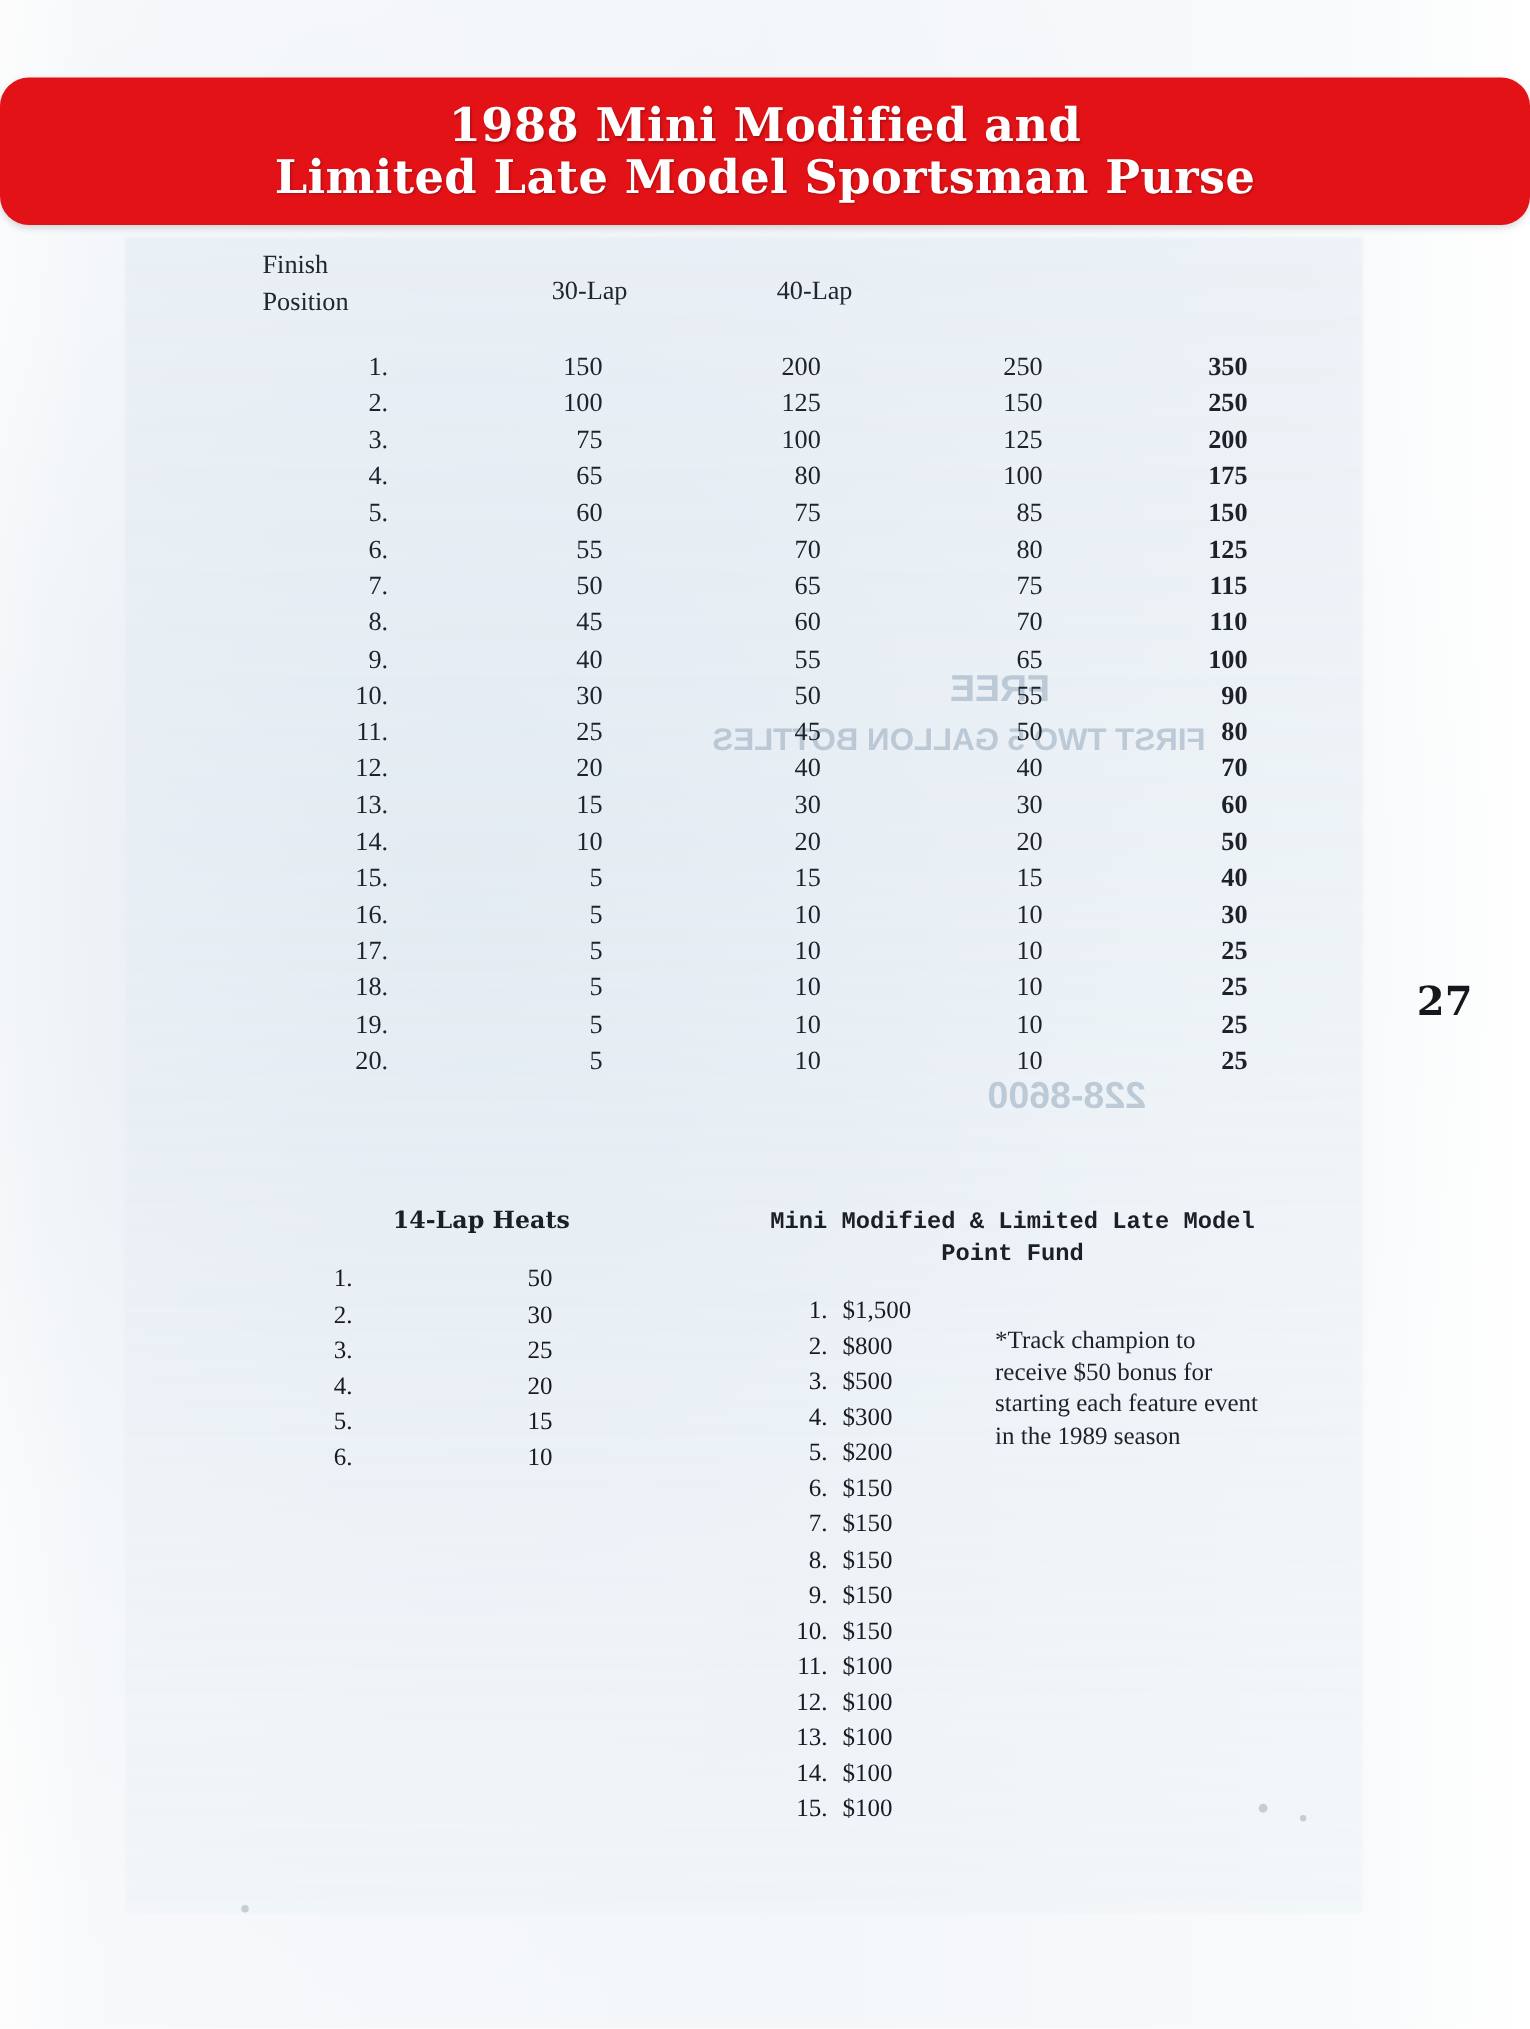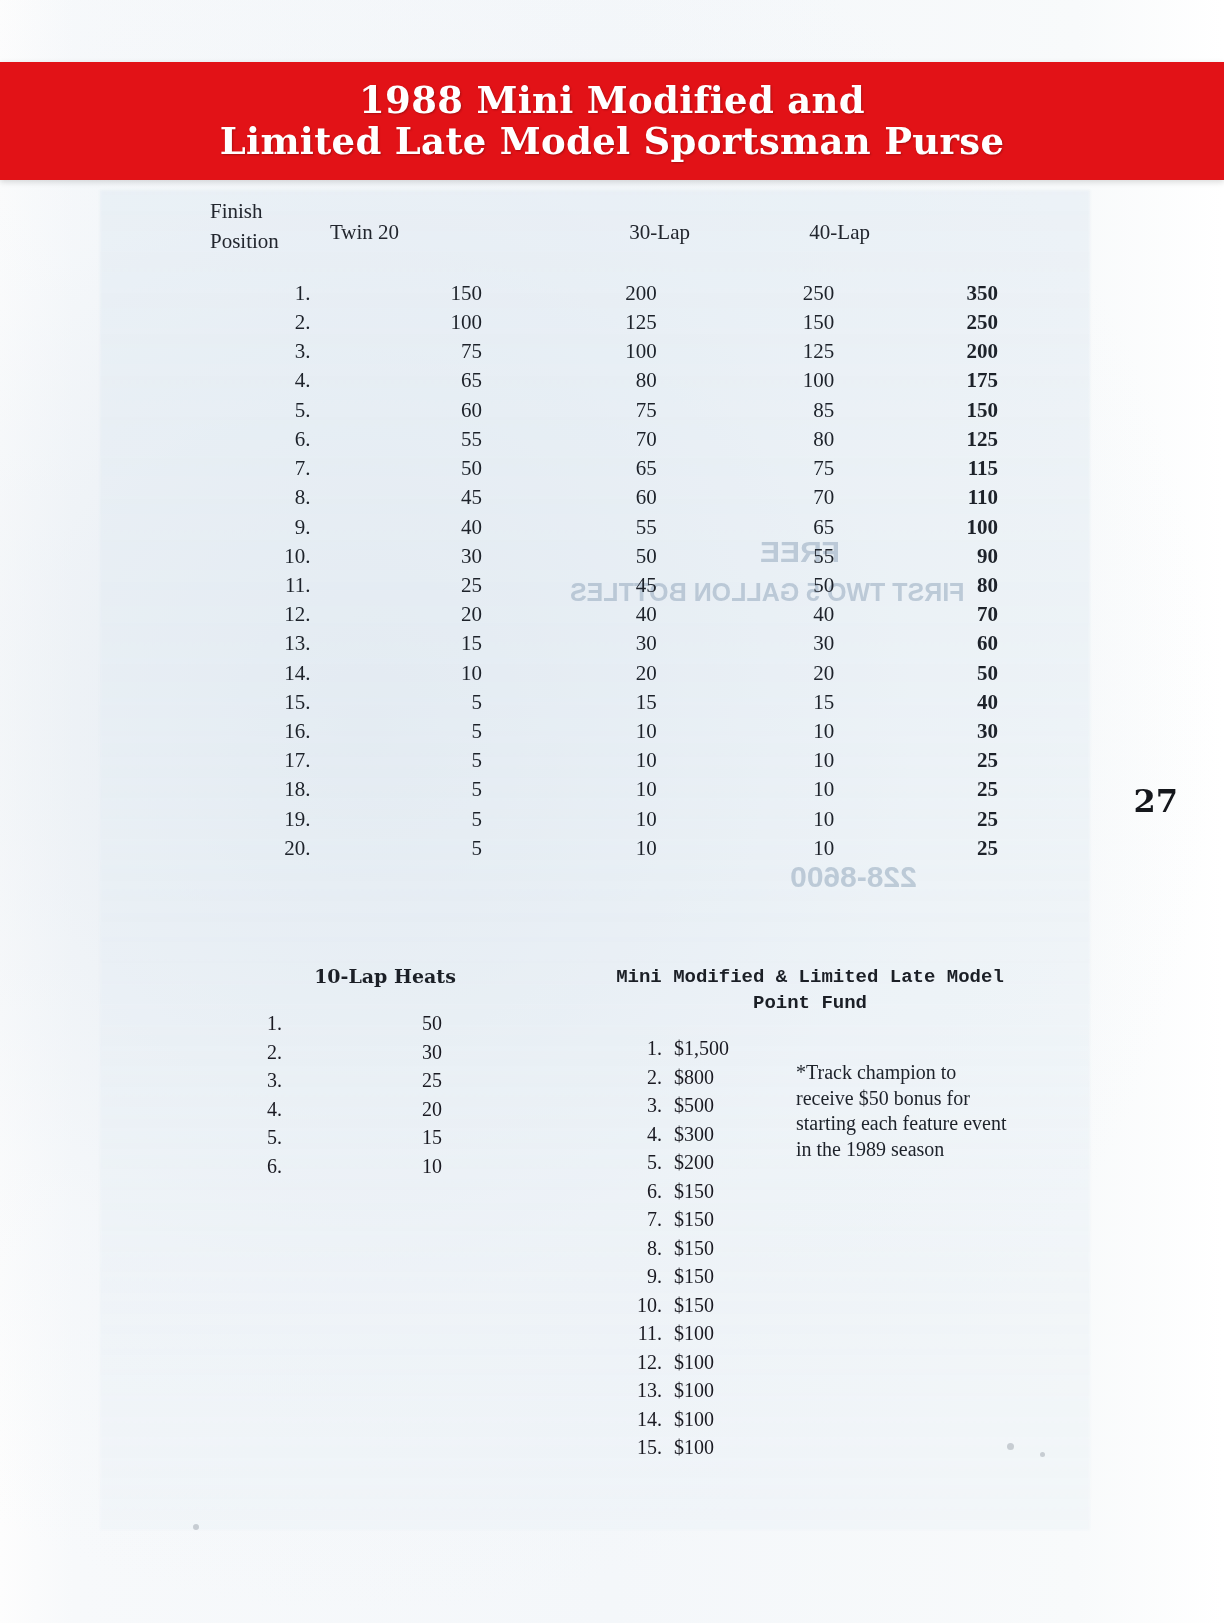--- a/index.html
+++ b/index.html
@@ -49,20 +49,21 @@
     left: 0;
     top: 62px;
     width: 1224px;
     height: 118px;
     background: #e21217;
     box-shadow: 0 2px 6px rgba(0,0,0,0.15);
     display: flex;
     flex-direction: column;
     align-items: center;
     justify-content: center;
+    border-radius: 23px;
   }
   .banner-line {
     color: #ffffff;
     font-family: "DejaVu Serif", serif;
     font-weight: bold;
     font-size: 37px;
     line-height: 1.12;
     letter-spacing: 0.3px;
     text-shadow: 1px 1px 2px rgba(0,0,0,0.25);
   }
@@ -203,21 +204,20 @@
   <div class="banner-line">1988 Mini Modified and</div>
   <div class="banner-line">Limited Late Model Sportsman Purse</div>
 </div>
 
 <div class="purse">
   <div class="purse-head">
     <div class="head-pos">
       <div>Finish</div>
       <div>Position</div>
     </div>
-    <div class="head-c1">Twin 20</div>
     <div class="head-c3">30-Lap</div>
     <div class="head-c4">40-Lap</div>
   </div>
 
   <div class="purse-rows">
     <div class="purse-row">
       <div class="col-pos">1.</div>
       <div class="col-c1">150</div>
       <div class="col-c2">200</div>
       <div class="col-c3">250</div>
@@ -355,21 +355,21 @@
       <div class="col-c2">10</div>
       <div class="col-c3">10</div>
       <div class="col-c4">25</div>
     </div>
   </div>
 </div>
 
 <div class="page-number">27</div>
 
 <div class="heats">
-  <div class="heats-title">10-Lap Heats</div>
+  <div class="heats-title">14-Lap Heats</div>
   <div class="heats-rows">
     <div class="heats-row">
       <div class="h-pos">1.</div>
       <div class="h-val">50</div>
     </div>
     <div class="heats-row">
       <div class="h-pos">2.</div>
       <div class="h-val">30</div>
     </div>
     <div class="heats-row">

